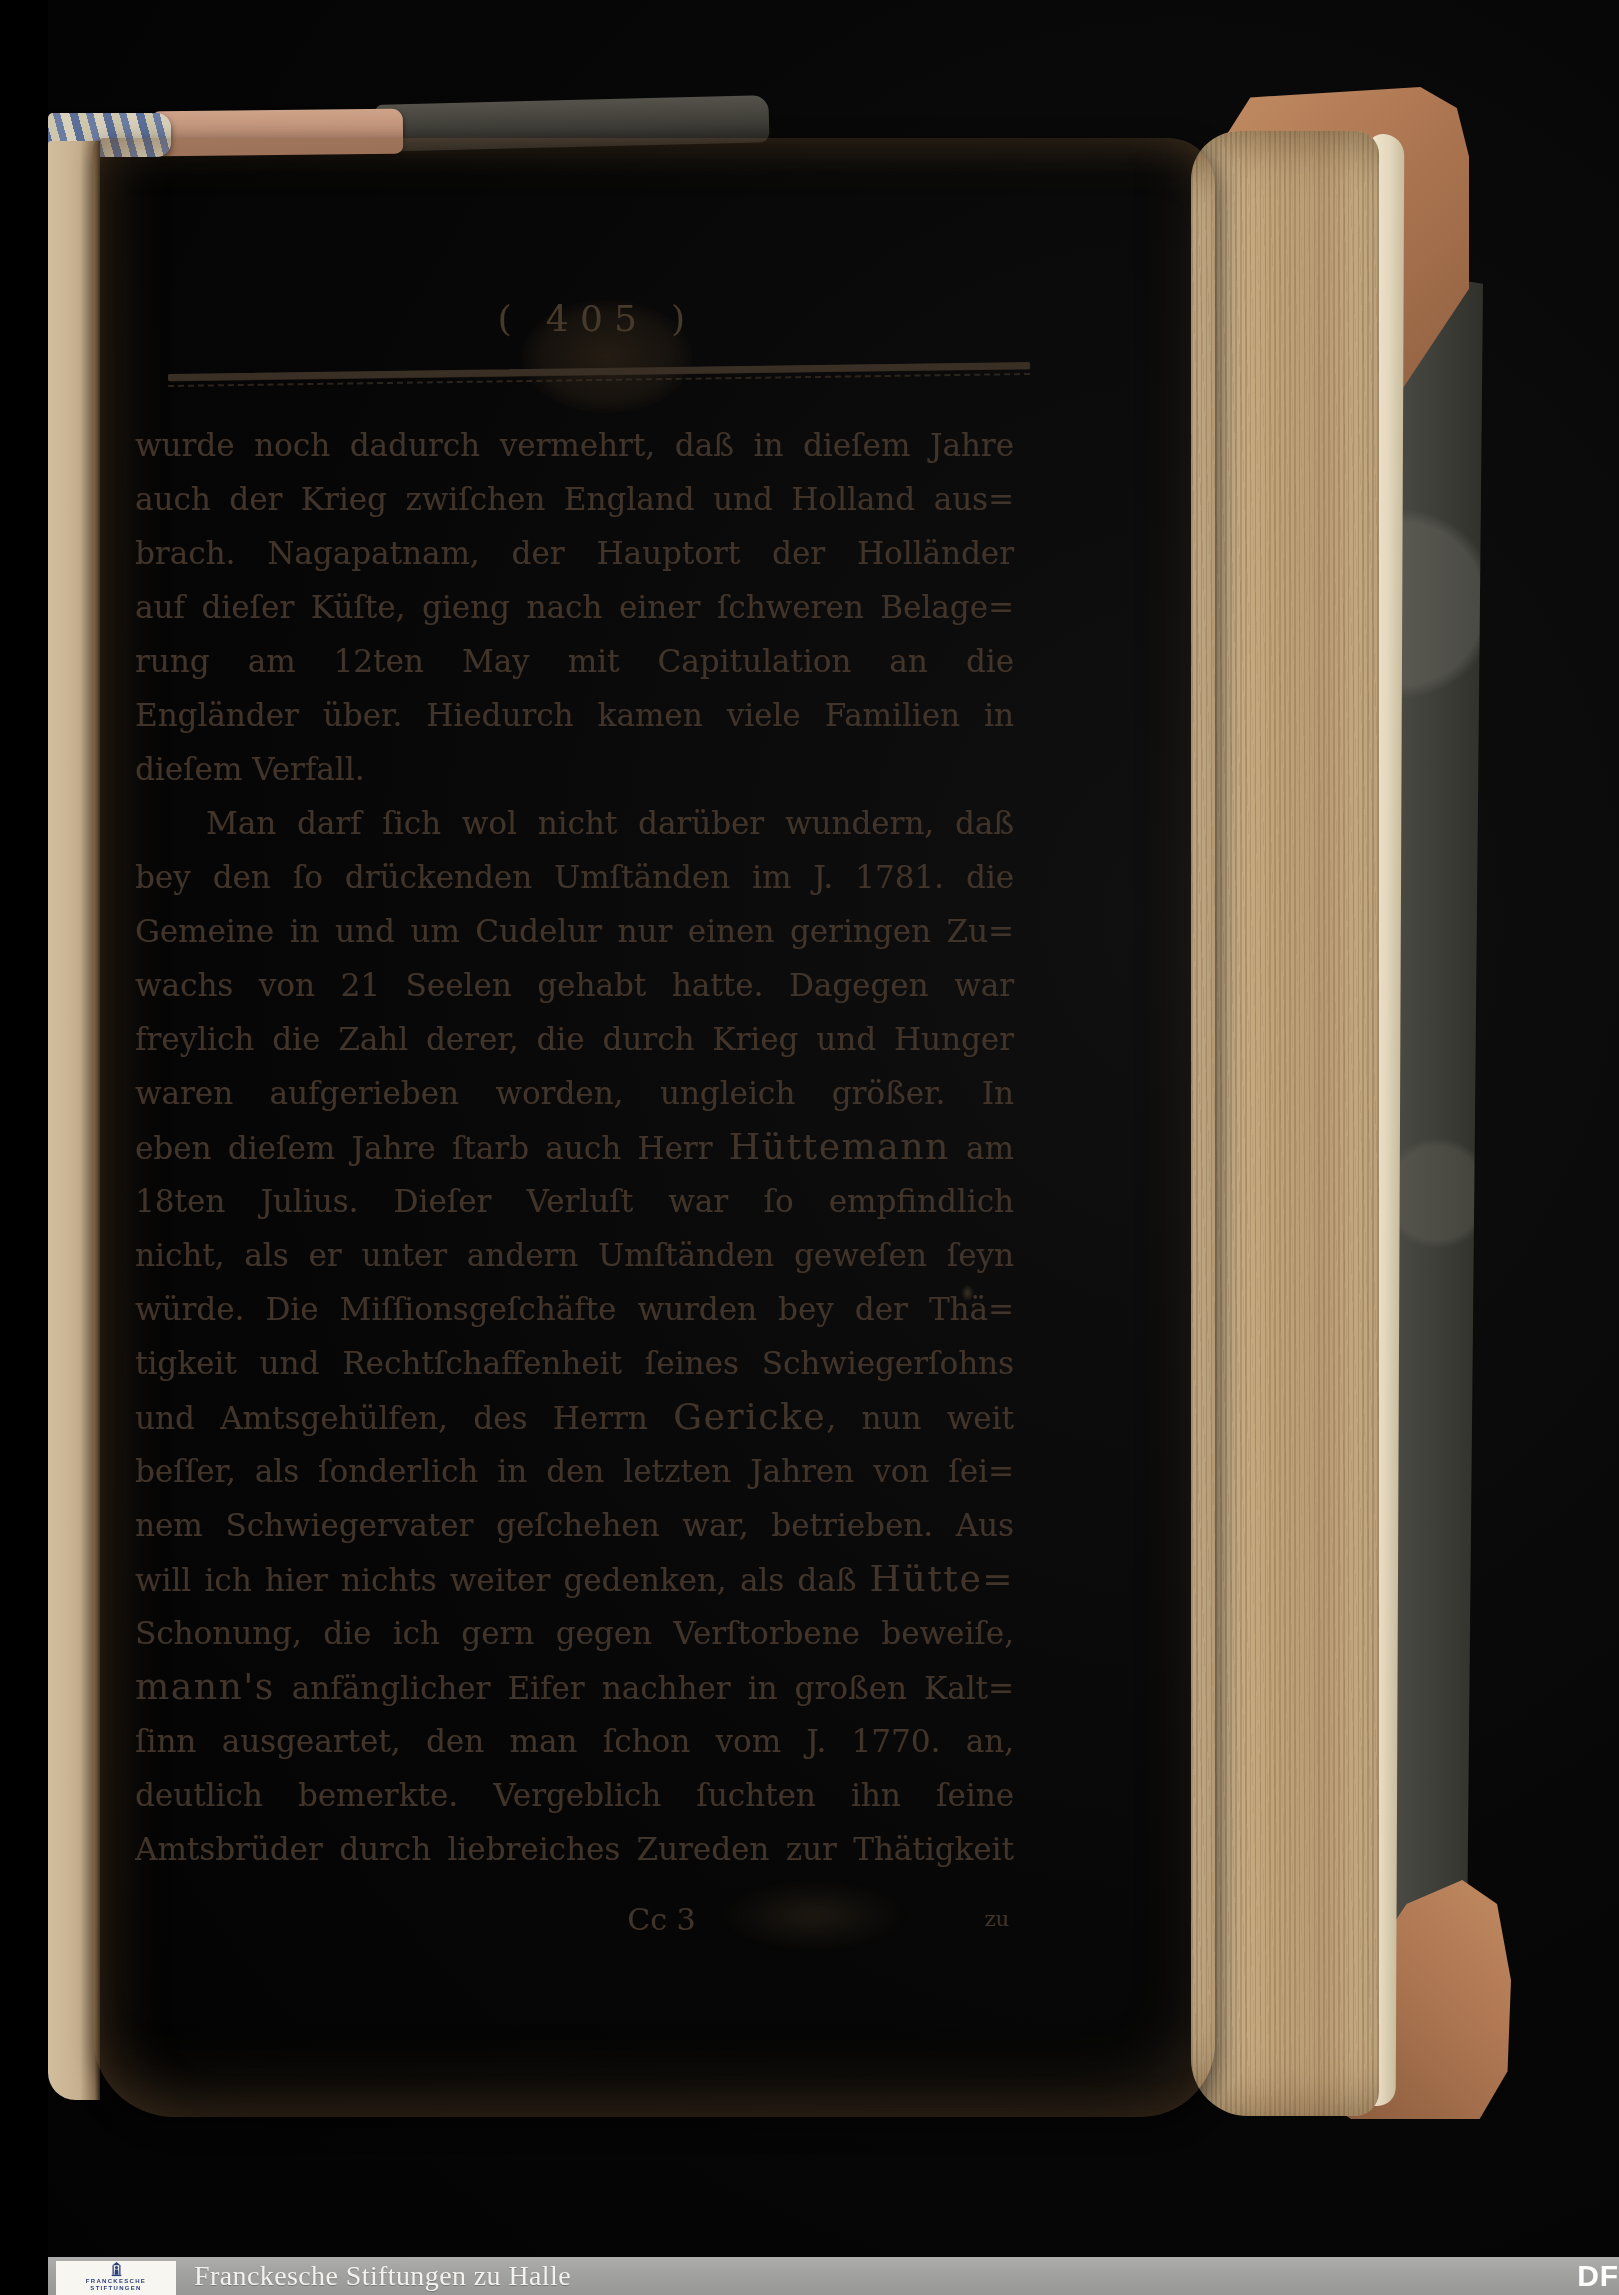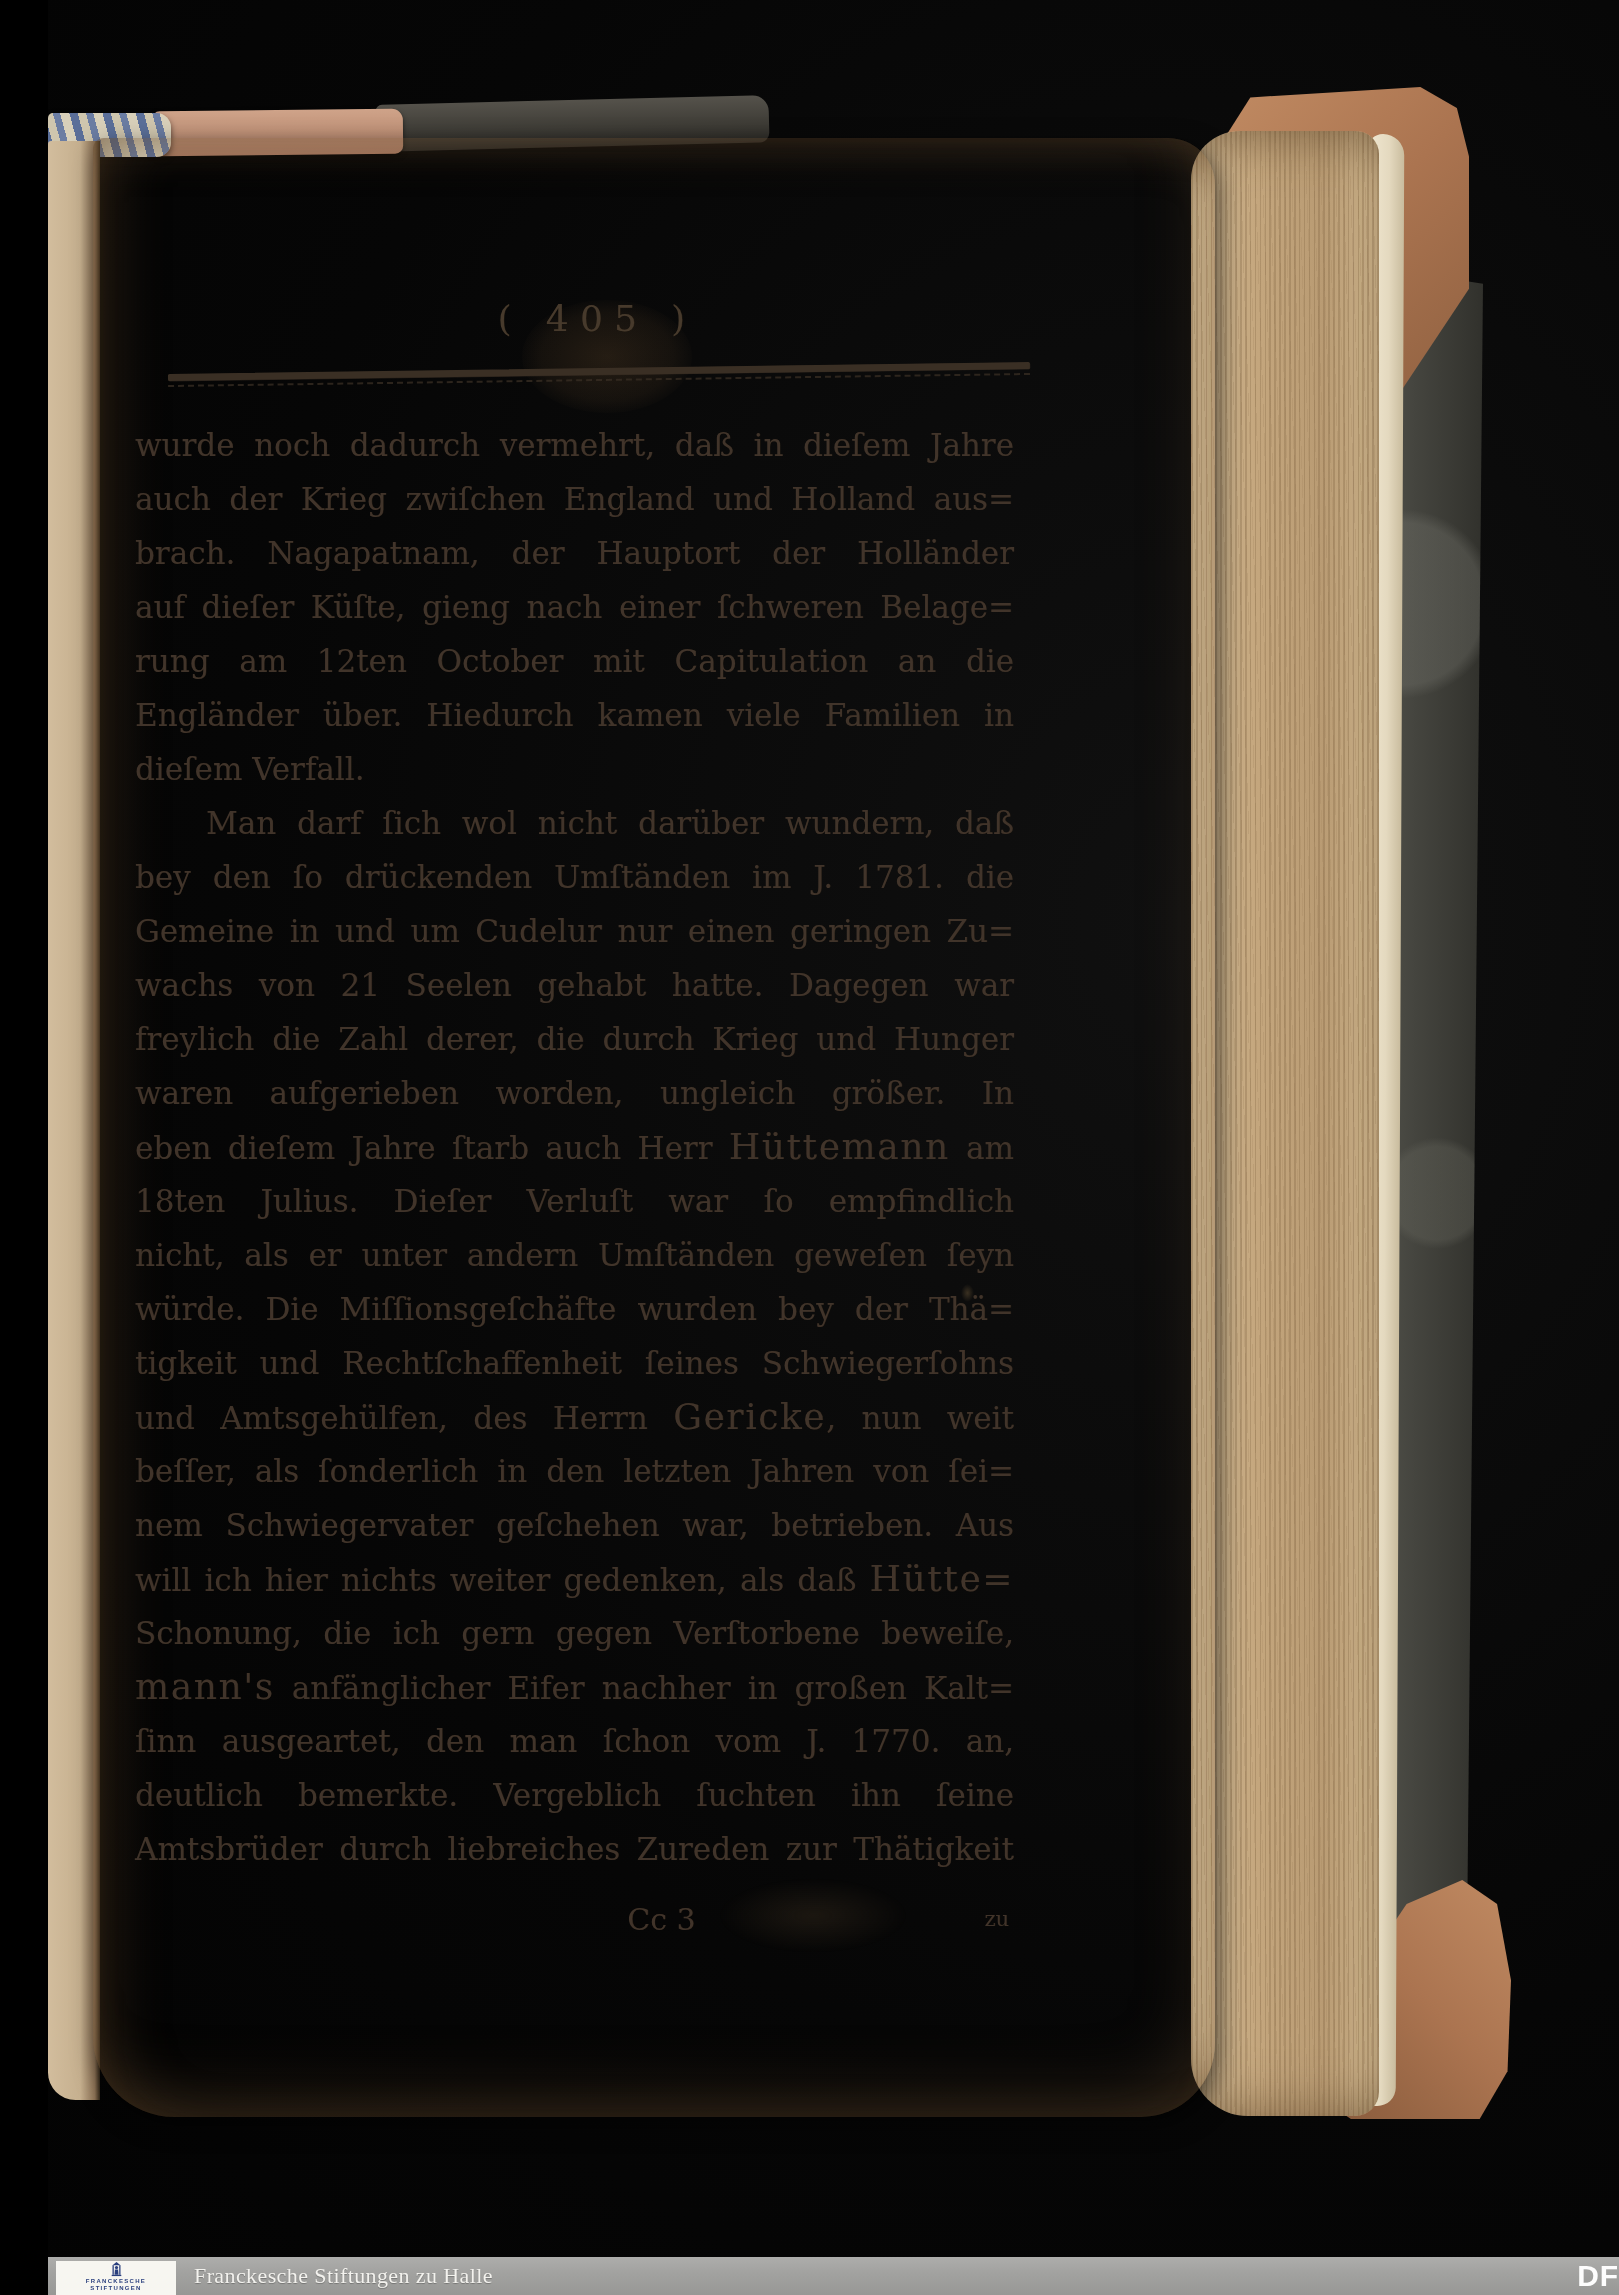--- a/index.html
+++ b/index.html
@@ -129,21 +129,21 @@
     position:absolute;left:8px;top:4px;width:120px;height:35px;
     background:#f7f6f1;display:flex;flex-direction:column;align-items:center;justify-content:flex-start;
   }
   .logobox svg{width:21px;height:16px;margin-top:0.8px;}
   .logotxt{
     font-family:"Liberation Sans",sans-serif;font-size:6px;line-height:6.9px;
     letter-spacing:1.3px;color:var(--logo-blue);text-align:center;font-weight:bold;
   }
   .institution{
     position:absolute;left:146px;top:0;height:28px;line-height:37px;
-    font-family:"Liberation Serif",serif;font-size:22px;color:#f3f2ee;
+    font-family:"Liberation Serif",serif;font-size:28px;color:#f3f2ee;
     text-shadow:0 0.8px 0.8px rgba(0,0,0,.25);letter-spacing:0.4px;
   }
   .dfg{
     position:absolute;right:24px;top:0;height:39px;line-height:37px;
     font-family:"Liberation Sans",sans-serif;font-weight:bold;font-size:30px;
     color:#fdfdfd;letter-spacing:0.8px;text-align:right;
   }
 </style>
 </head>
 <body>
@@ -171,21 +171,21 @@
     <div class="thick"></div>
     <div class="thin"></div>
   </div>
 
   <div class="textblock">
     <div>
         <div class="tline"><span>wurde noch dadurch vermehrt, daß in dieſem Jahre</span></div>
         <div class="tline"><span>auch der Krieg zwiſchen England und Holland aus=</span></div>
         <div class="tline"><span>brach.  Nagapatnam, der Hauptort der Holländer</span></div>
         <div class="tline"><span>auf dieſer Küſte, gieng nach einer ſchweren Belage=</span></div>
-        <div class="tline"><span>rung am 12ten October mit Capitulation an die</span></div>
+        <div class="tline"><span>rung am 12ten May mit Capitulation an die</span></div>
         <div class="tline"><span>Engländer über.  Hiedurch kamen viele Familien in</span></div>
         <div class="tline nojust"><span>dieſem Verfall.</span></div>
         <div class="tline indent"><span>Man darf ſich wol nicht darüber wundern, daß</span></div>
         <div class="tline"><span>bey den ſo drückenden Umſtänden im J. 1781. die</span></div>
         <div class="tline"><span>Gemeine in und um Cudelur nur einen geringen Zu=</span></div>
         <div class="tline"><span>wachs von 21 Seelen gehabt hatte.  Dagegen war</span></div>
         <div class="tline"><span>freylich die Zahl derer, die durch Krieg und Hunger</span></div>
         <div class="tline"><span>waren aufgerieben worden, ungleich größer.  In</span></div>
         <div class="tline"><span>eben dieſem Jahre ſtarb auch Herr </span><span class="emph">Hüttemann</span><span> am</span></div>
         <div class="tline"><span>18ten Julius.  Dieſer Verluſt war ſo empfindlich</span></div>

